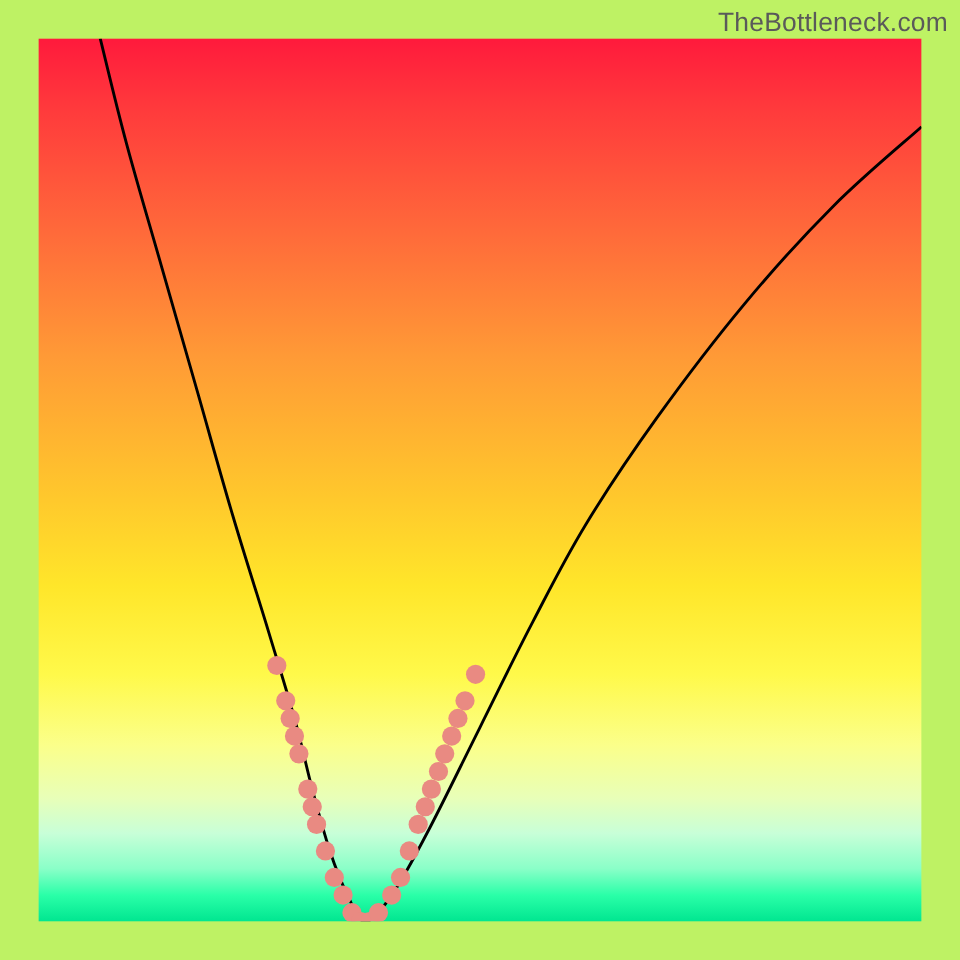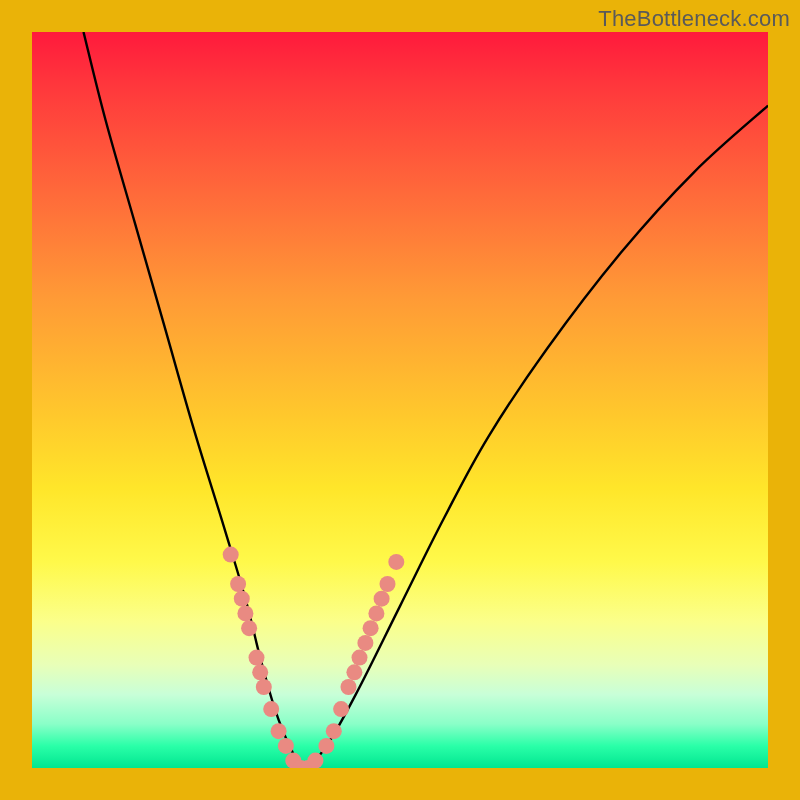--- a/index.html
+++ b/index.html
@@ -10,21 +10,21 @@
     overflow: hidden;
     background: #000;
     font-family: Arial, Helvetica, sans-serif;
   }
   .frame {
     position: absolute;
     left: 0;
     top: 0;
     width: 800px;
     height: 800px;
-    background: #eab308;
+    background: #bef264;
   }
   .plot {
     position: absolute;
     left: 32px;
     top: 32px;
     width: 736px;
     height: 736px;
     overflow: hidden;
   }
   .gradient {

